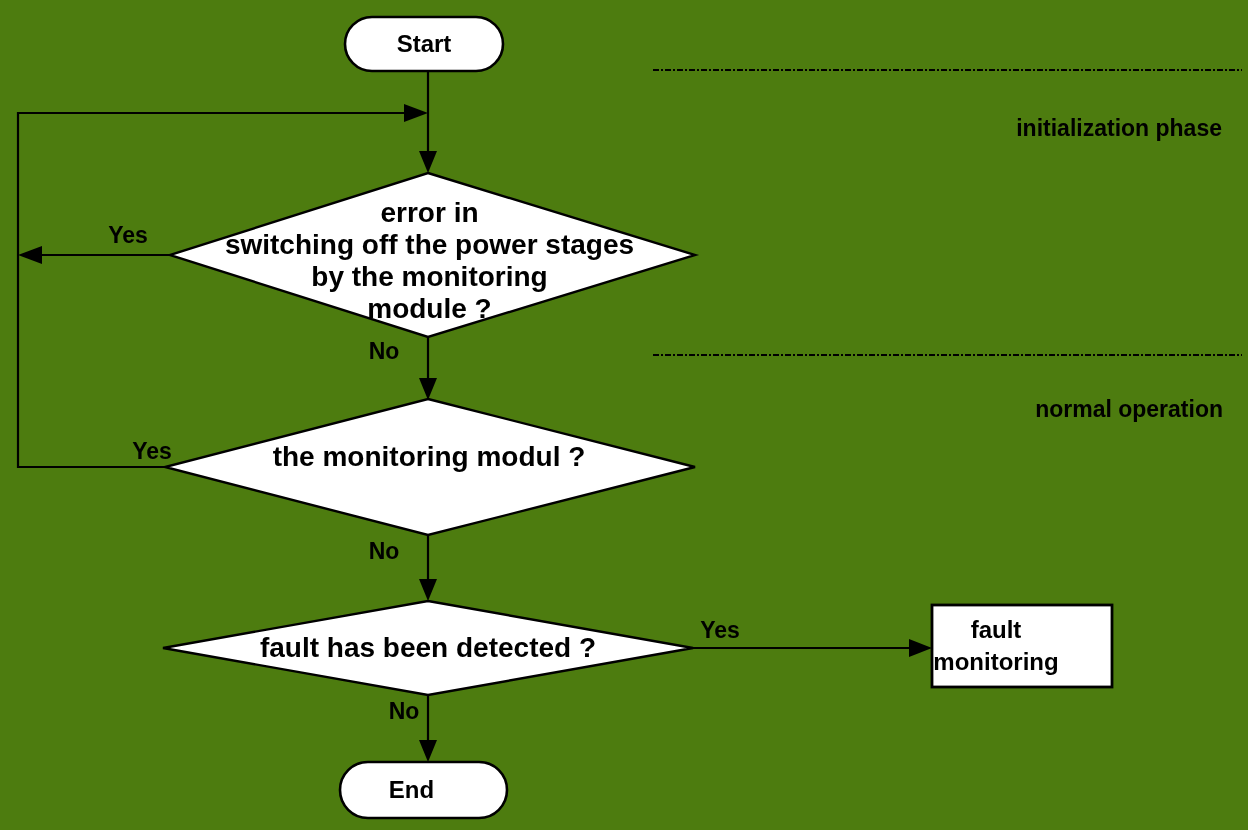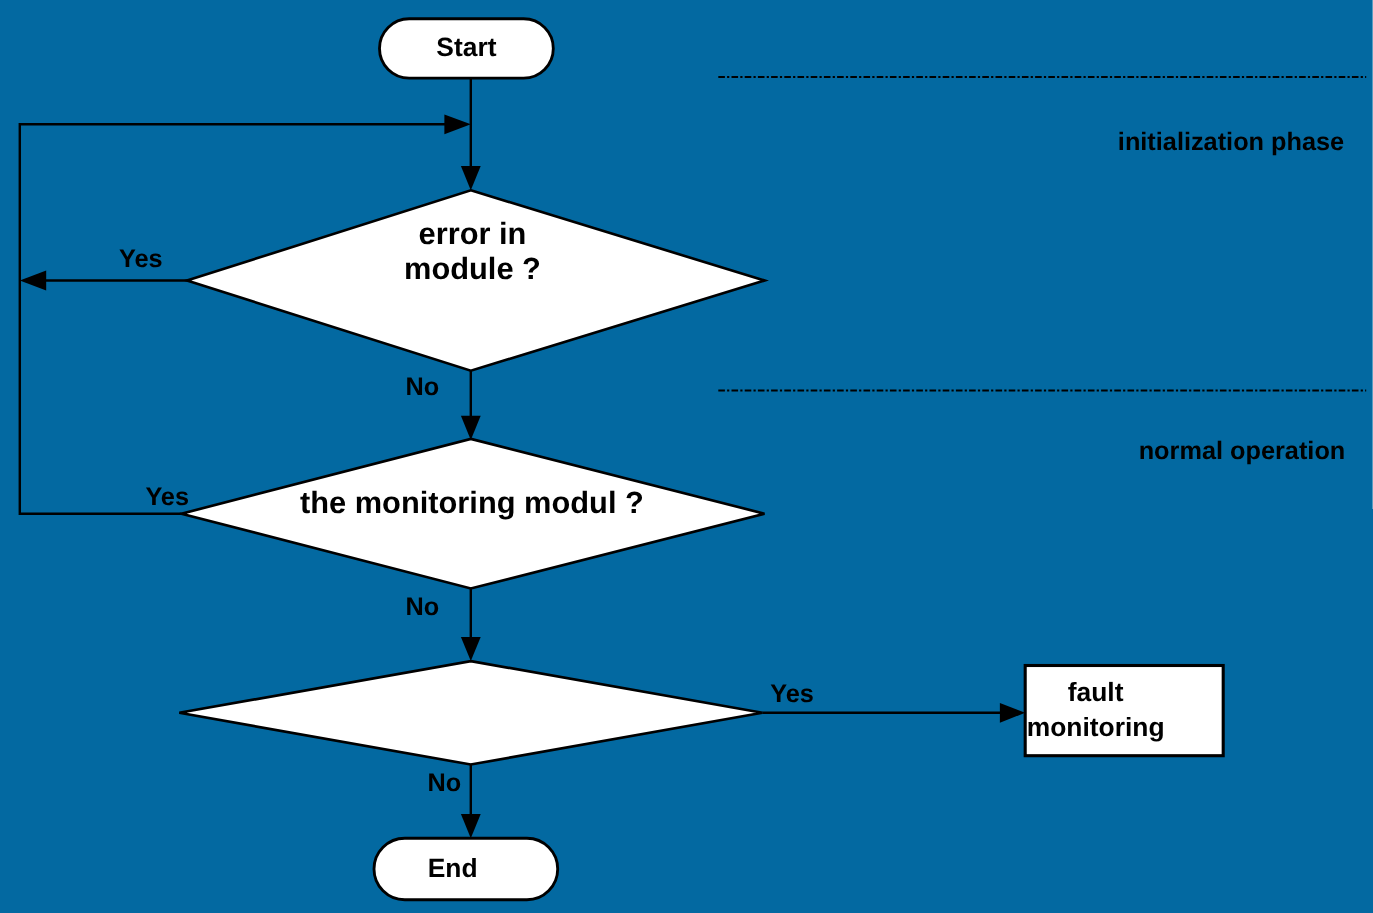--- a/index.html
+++ b/index.html
@@ -4,21 +4,21 @@
 <style>
   html, body {
     margin: 0;
     padding: 0;
     background: #ffffff;
   }
   #stage {
     position: relative;
     width: 1248px;
     height: 830px;
-    background: #0369a1;
+    background: #4d7c0f;
     font-family: "Liberation Sans", sans-serif;
     color: #000;
     overflow: hidden;
   }
   #flowchart-svg {
     position: absolute;
     left: 0;
     top: 0;
   }
   .shape {
@@ -118,27 +118,32 @@
 
     <rect class="shape" x="932" y="605" width="180" height="82" stroke-width="2.8"></rect>
 
     <rect class="shape" x="340" y="762" width="167" height="56" rx="28" ry="28" stroke-width="2.6"></rect>
   </svg>
 
   <div class="label node-label" style="left:345px; top:17px; width:158px; height:54px;">Start</div>
 
   <div class="dtext" style="left:172px; top:197px; width:515px;">
     <div>error in</div>
+    <div>switching off the power stages</div>
+    <div>by the monitoring</div>
     <div>module ?</div>
   </div>
 
   <div class="dtext" style="left:168px; top:441px; width:522px;">
     <div>the monitoring modul ?</div>
   </div>
 
+  <div class="dtext" style="left:165px; top:632px; width:526px;">
+    <div>fault has been detected ?</div>
+  </div>
 
   <div class="dtext dtext-24" style="left:924px; top:614px; width:144px;">
     <div>fault</div>
     <div>monitoring</div>
   </div>
 
   <div class="label node-label" style="left:340px; top:762px; width:143px; height:56px;">End</div>
 
   <div class="label edge-label" style="left:96px; top:222px;">Yes</div>
   <div class="label edge-label" style="left:352px; top:338px;">No</div>

